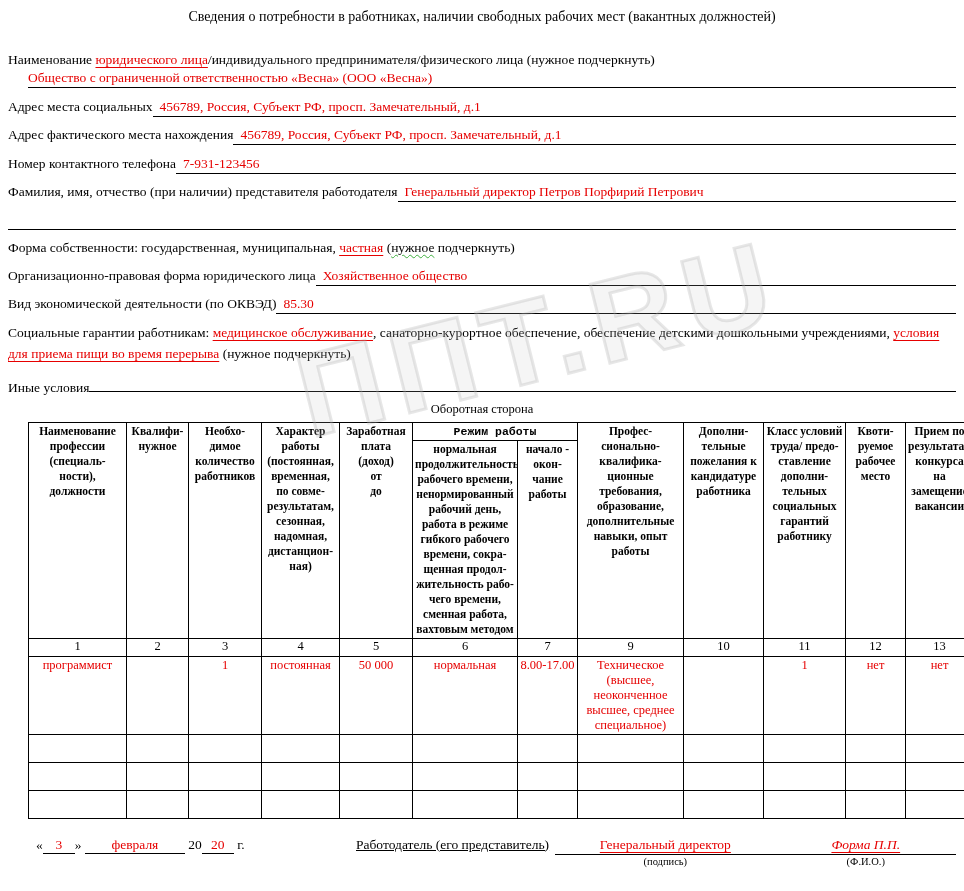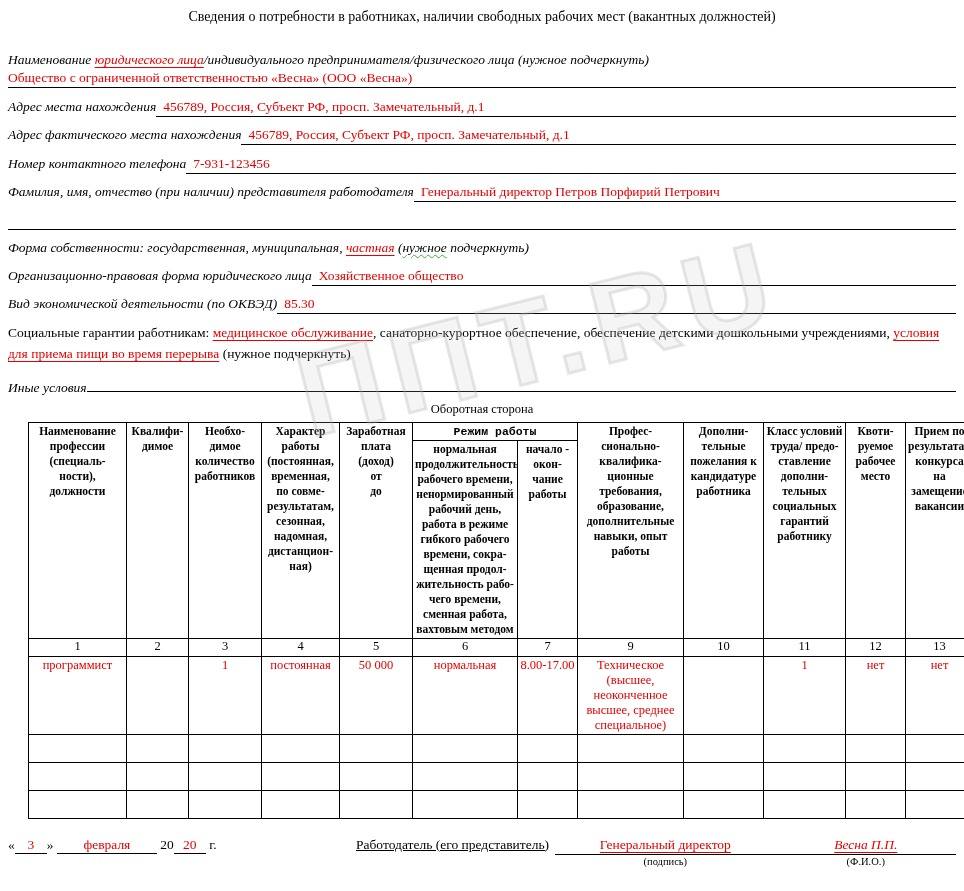--- a/index.html
+++ b/index.html
@@ -29,22 +29,22 @@
   }
 
   .doc-title{
     text-align:center;font-size:14px;margin-top:3px;margin-bottom:26px;
   }
 
   .fline{
     display:flex;align-items:baseline;
     line-height:18px;margin-top:9.5px;
   }
-  .fline.tight{margin-top:0;}
-  .label{white-space:nowrap;font-style:italic;}
+  .fline.tight{margin-top:0;margin-left:20px;}
+  .label{white-space:nowrap;}
   .fill{
     flex:1;border-bottom:1px solid var(--ink);
     padding:0 0 0 7px;white-space:nowrap;min-height:18px;
   }
   .fill.noindent{padding-left:0;}
   .red{color:var(--red);}
   .u-red{text-decoration:underline;text-underline-offset:3px;text-decoration-thickness:1px;}
   .squiggle{
     text-decoration-line:underline;text-decoration-style:wavy;
     text-decoration-color:var(--green);text-decoration-thickness:1px;
@@ -69,21 +69,21 @@
   }
   th.group{height:18px;vertical-align:middle;font-family:Liberation Mono, monospace;}
   tr.numrow td{height:18px;font-size:12.5px;line-height:15px;padding:0;}
   tr.datarow td{
     height:71px;color:var(--red);font-size:12.5px;line-height:15px;
   }
   tr.emptyrow td{height:28px;}
 
   
   .footer-row{display:flex;align-items:baseline;margin-top:17px;line-height:18px;}
-  .date-block{margin-left:0;white-space:nowrap;}
+  .date-block{margin-left:28px;white-space:nowrap;}
   .date-fill{
     display:inline-block;text-align:center;
     border-bottom:1px solid var(--ink);line-height:16px;
   }
   .w-day{width:32px;}
   .w-month{width:100px;}
   .w-year{width:32px;}
   .employer-block{margin-left:auto;display:flex;align-items:baseline;width:600px;}
   .emp-label{white-space:nowrap;margin-right:6px;text-decoration:underline;}
   .sig-block{flex:1;}
@@ -104,21 +104,21 @@
   <div class="doc-title">Сведения о потребности в работниках, наличии свободных рабочих мест (вакантных должностей)</div>
 
   <div class="fline">
     <span class="label"><span>Наименование </span><span class="red u-red">юридического лица</span><span>/индивидуального предпринимателя/физического лица (нужное подчеркнуть)</span></span>
   </div>
   <div class="fline tight">
     <span class="fill noindent red">Общество с ограниченной ответственностью  «Весна» (ООО «Весна»)</span>
   </div>
 
   <div class="fline">
-    <span class="label">Адрес места нахождения</span>
+    <span class="label">Адрес места социальных</span>
     <span class="fill red">456789, Россия, Субъект РФ, просп. Замечательный,  д.1</span>
   </div>
 
   <div class="fline">
     <span class="label">Адрес фактического места нахождения</span>
     <span class="fill red">456789, Россия, Субъект РФ, просп. Замечательный,  д.1</span>
   </div>
 
   <div class="fline">
     <span class="label">Номер контактного телефона</span>
@@ -169,21 +169,21 @@
         <col style="width:60px">
         <col style="width:106px">
       <col style="width:80px">
         <col style="width:82px">
         <col style="width:60px">
         <col style="width:68px">
     </colgroup>
     <tbody>
         <tr>
       <th rowspan="2">Наименование профессии (специаль- ности), должности</th>
-      <th rowspan="2">Квалифи- димое</th>
+      <th rowspan="2">Квалифи- нужное</th>
       <th rowspan="2">Необхо- димое количество работников</th>
       <th rowspan="2">Характер работы (постоянная, временная, по совме- результатам, сезонная, надомная, дистанцион- ная)</th>
       <th rowspan="2">Заработная плата (доход)
 от
 до</th>
       <th colspan="2" class="group">Режим работы</th>
       <th rowspan="2">Профес- сионально- квалифика- ционные требования, образование, дополнительные навыки, опыт работы</th>
       <th rowspan="2">Дополни- тельные пожелания к кандидатуре работника</th>
       <th rowspan="2">Класс условий труда/ предо- ставление дополни- тельных социальных гарантий работнику</th>
       <th rowspan="2">Квоти- руемое рабочее место</th>
@@ -271,21 +271,21 @@
       <span>«</span><span class="date-fill w-day red">3</span><span>»</span>
       <span class="date-fill w-month red">февраля</span>
       <span>20</span><span class="date-fill w-year red">20</span>
       <span>г.</span>
     </div>
     <div class="employer-block">
       <span class="emp-label">Работодатель  (его представитель)</span>
       <div class="sig-block">
         <div class="sig-names">
           <span class="sig-col c-sign red u-red">Генеральный  директор</span>
-          <span class="sig-col c-fio red u-red fio-txt">Весна П.П.</span>
+          <span class="sig-col c-fio red u-red fio-txt">Форма П.П.</span>
         </div>
         <div class="sig-caps">
           <span class="sig-col c-sign">(подпись)</span>
           <span class="sig-col c-fio">(Ф.И.О.)</span>
         </div>
       </div>
     </div>
   </div>
 
 </div>

